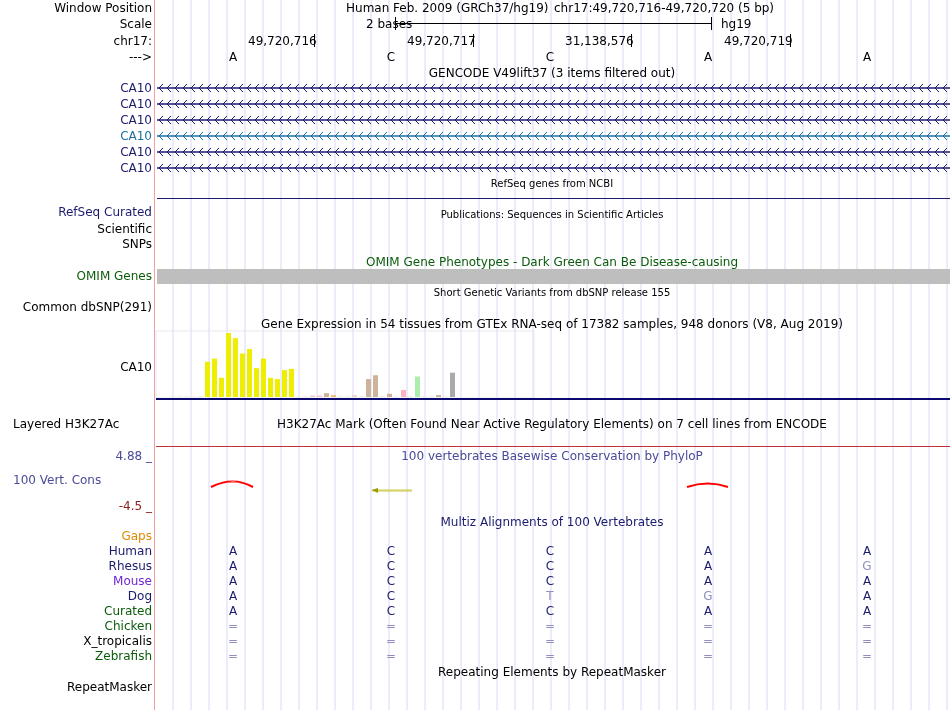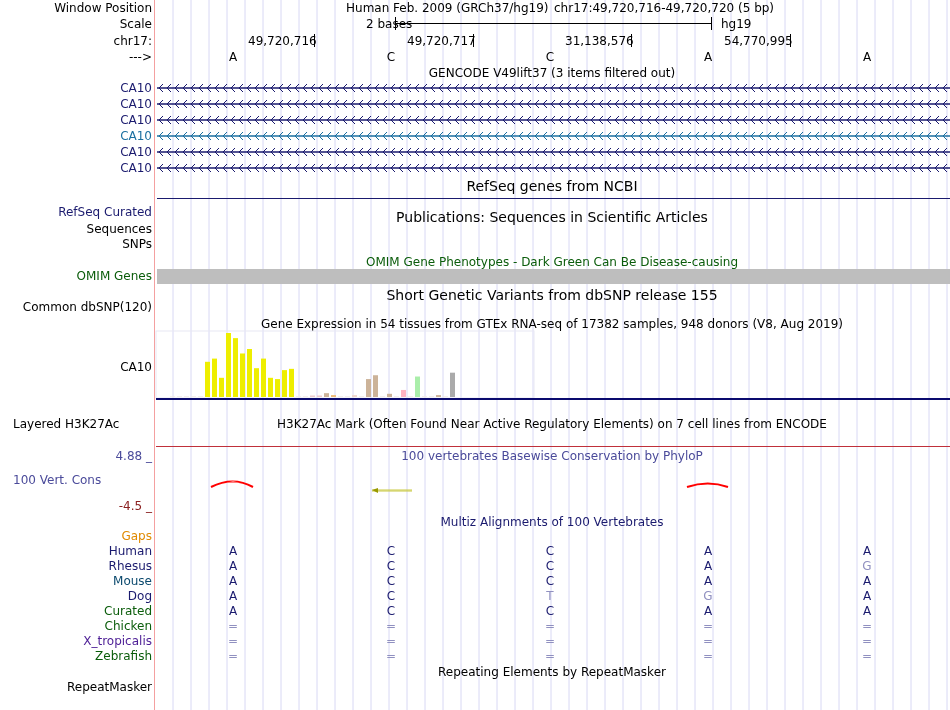--- a/index.html
+++ b/index.html
@@ -2,21 +2,21 @@
 <html><head>
 <meta charset="utf-8">
 <style>
   html, body { margin:0; padding:0; background:#fff; }
   body { width:950px; height:710px; position:relative; overflow:hidden;
          font-family:"DejaVu Sans", sans-serif; font-size:12px; color:#000; }
   #grid { position:absolute; left:156px; top:0; width:794px; height:710px; z-index:0; }
   #leftline { position:absolute; left:154px; top:0; width:1px; height:710px; background:#f4a0a0; z-index:2; }
   .lbl { position:absolute; right:798px; white-space:nowrap; font-size:12px; text-align:right; z-index:3; }
   .ctr { position:absolute; white-space:nowrap; z-index:3; transform:translateX(-50%); }
-  .small { font-size:14px; }
+  .small { font-size:10px; }
   .abs { position:absolute; z-index:3; white-space:nowrap; }
   .navy { color:#1a1a6e; }
   .green { color:#0a5c0a; }
   .purple { color:#4a4a9a; }
   .darkred { color:#8b2020; }
   .orange { color:#e08a00;text-align:right; }
   .tick { position:absolute; width:1px; background:#000; z-index:3; }
   .gene-line { position:absolute; left:157px; width:793px; height:12px; z-index:3; }
   svg { overflow:visible; }
   .base { position:absolute; z-index:3; transform:translateX(-50%); font-size:12px; }
@@ -85,21 +85,21 @@
 <div class="tick" style="left:395px;top:17px;height:13px"></div>
 <div class="tick" style="left:711px;top:17px;height:13px"></div>
 <div class="abs" style="left:721px;top:17px">hg19</div>
 
 <div class="abs" style="left:248px;top:34px">49,720,716</div>
 <div class="tick" style="left:314px;top:34px;height:13px"></div>
 <div class="abs" style="left:407px;top:34px">49,720,717</div>
 <div class="tick" style="left:473px;top:34px;height:13px"></div>
 <div class="abs" style="left:565px;top:34px">31,138,576</div>
 <div class="tick" style="left:631px;top:34px;height:13px"></div>
-<div class="abs" style="left:724px;top:34px">54,770,995</div>
+<div class="abs" style="left:724px;top:34px">49,720,719</div>
 <div class="tick" style="left:790px;top:34px;height:13px"></div>
 
 <div class="base" style="left:233px;top:50px">A</div>
 <div class="base" style="left:391px;top:50px">C</div>
 <div class="base" style="left:550px;top:50px">C</div>
 <div class="base" style="left:708px;top:50px">A</div>
 <div class="base" style="left:867px;top:50px">A</div>
 
 <div class="ctr" style="left:552px;top:66px">GENCODE V49lift37 (3 items filtered out)</div>
 <div id="gencode-rows">
@@ -721,29 +721,29 @@
       <path d="M782,2 L778,6 L782,10" stroke="#1a1a6e" fill="none" stroke-width="1"></path>
       <path d="M790,2 L786,6 L790,10" stroke="#1a1a6e" fill="none" stroke-width="1"></path>
     </svg>
   </div>
 
 <div class="ctr small" style="left:552px;top:178px">RefSeq genes from NCBI</div>
 <div class="lbl navy" style="top:205px">RefSeq Curated</div>
 <div class="abs" style="left:157px;top:198px;width:793px;height:1px;background:#1a1a6e"></div>
 
 <div class="ctr small" style="left:552px;top:209px">Publications: Sequences in Scientific Articles</div>
-<div class="lbl" style="top:222px">Sequences</div>
+<div class="lbl" style="top:222px">Scientific</div>
 <div class="lbl" style="top:237px">SNPs</div>
 
 <div class="ctr green" style="left:552px;top:255px">OMIM Gene Phenotypes - Dark Green Can Be Disease-causing</div>
 <div class="lbl green" style="top:269px">OMIM Genes</div>
 <div class="abs" style="left:157px;top:269px;width:793px;height:15px;background:#bebebe;z-index:4"></div>
 
 <div class="ctr small" style="left:552px;top:287px">Short Genetic Variants from dbSNP release 155</div>
-<div class="lbl" style="top:300px">Common dbSNP(120)</div>
+<div class="lbl" style="top:300px">Common dbSNP(291)</div>
 
 <div class="ctr" style="left:552px;top:317px">Gene Expression in 54 tissues from GTEx RNA-seq of 17382 samples, 948 donors (V8, Aug 2019)</div>
 <div class="lbl" style="top:360px">CA10</div>
 <svg id="gtex" class="abs" style="left:156px;top:330px;width:794px;height:72px">
     <rect x="0" y="1" width="378" height="67" fill="none" stroke="#e8e8f4"></rect>
     <rect x="14" y="66.2" width="5" height="0.8" fill="#f2ece6"></rect>
     <rect x="21" y="66.2" width="5" height="0.8" fill="#f2ece6"></rect>
     <rect x="28" y="66.2" width="5" height="0.8" fill="#f2ece6"></rect>
     <rect x="35" y="66.2" width="5" height="0.8" fill="#f2ece6"></rect>
     <rect x="42" y="66.2" width="5" height="0.8" fill="#f2ece6"></rect>
@@ -810,21 +810,21 @@
     <div class="base" style="left: 391px; top: 544px; color: rgb(26, 26, 110);">C</div>
     <div class="base" style="left: 550px; top: 544px; color: rgb(26, 26, 110);">C</div>
     <div class="base" style="left: 708px; top: 544px; color: rgb(26, 26, 110);">A</div>
     <div class="base" style="left: 867px; top: 544px; color: rgb(26, 26, 110);">A</div>
     <div class="lbl" style="top: 559px; color: rgb(26, 26, 110);">Rhesus</div>
     <div class="base" style="left: 233px; top: 559px; color: rgb(26, 26, 110);">A</div>
     <div class="base" style="left: 391px; top: 559px; color: rgb(26, 26, 110);">C</div>
     <div class="base" style="left: 550px; top: 559px; color: rgb(26, 26, 110);">C</div>
     <div class="base" style="left: 708px; top: 559px; color: rgb(26, 26, 110);">A</div>
     <div class="base" style="left: 867px; top: 559px; color: rgb(144, 144, 192);">G</div>
-    <div class="lbl" style="top: 574px; color: #0c4a6e;">Mouse</div>
+    <div class="lbl" style="top: 574px; color: #6d28d9;">Mouse</div>
     <div class="base" style="left: 233px; top: 574px; color: rgb(26, 26, 110);">A</div>
     <div class="base" style="left: 391px; top: 574px; color: rgb(26, 26, 110);">C</div>
     <div class="base" style="left: 550px; top: 574px; color: rgb(26, 26, 110);">C</div>
     <div class="base" style="left: 708px; top: 574px; color: rgb(26, 26, 110);">A</div>
     <div class="base" style="left: 867px; top: 574px; color: rgb(26, 26, 110);">A</div>
     <div class="lbl" style="top: 589px; color: rgb(26, 26, 110);">Dog</div>
     <div class="base" style="left: 233px; top: 589px; color: rgb(26, 26, 110);">A</div>
     <div class="base" style="left: 391px; top: 589px; color: rgb(26, 26, 110);">C</div>
     <div class="base" style="left: 550px; top: 589px; color: rgb(144, 144, 192);">T</div>
     <div class="base" style="left: 708px; top: 589px; color: rgb(144, 144, 192);">G</div>
@@ -834,21 +834,21 @@
     <div class="base" style="left: 391px; top: 604px; color: rgb(26, 26, 110);">C</div>
     <div class="base" style="left: 550px; top: 604px; color: rgb(26, 26, 110);">C</div>
     <div class="base" style="left: 708px; top: 604px; color: rgb(26, 26, 110);">A</div>
     <div class="base" style="left: 867px; top: 604px; color: rgb(26, 26, 110);">A</div>
     <div class="lbl" style="top: 619px; color: rgb(10, 92, 10);">Chicken</div>
     <div class="base" style="left: 233px; top: 619px; color: rgb(144, 144, 192);">=</div>
     <div class="base" style="left: 391px; top: 619px; color: rgb(144, 144, 192);">=</div>
     <div class="base" style="left: 550px; top: 619px; color: rgb(144, 144, 192);">=</div>
     <div class="base" style="left: 708px; top: 619px; color: rgb(144, 144, 192);">=</div>
     <div class="base" style="left: 867px; top: 619px; color: rgb(144, 144, 192);">=</div>
-    <div class="lbl" style="top: 634px; color: #4c1d95;">X_tropicalis</div>
+    <div class="lbl" style="top: 634px; color: #000000;">X_tropicalis</div>
     <div class="base" style="left: 233px; top: 634px; color: rgb(144, 144, 192);">=</div>
     <div class="base" style="left: 391px; top: 634px; color: rgb(144, 144, 192);">=</div>
     <div class="base" style="left: 550px; top: 634px; color: rgb(144, 144, 192);">=</div>
     <div class="base" style="left: 708px; top: 634px; color: rgb(144, 144, 192);">=</div>
     <div class="base" style="left: 867px; top: 634px; color: rgb(144, 144, 192);">=</div>
     <div class="lbl" style="top: 649px; color: rgb(10, 92, 10);">Zebrafish</div>
     <div class="base" style="left: 233px; top: 649px; color: rgb(144, 144, 192);">=</div>
     <div class="base" style="left: 391px; top: 649px; color: rgb(144, 144, 192);">=</div>
     <div class="base" style="left: 550px; top: 649px; color: rgb(144, 144, 192);">=</div>
     <div class="base" style="left: 708px; top: 649px; color: rgb(144, 144, 192);">=</div>

